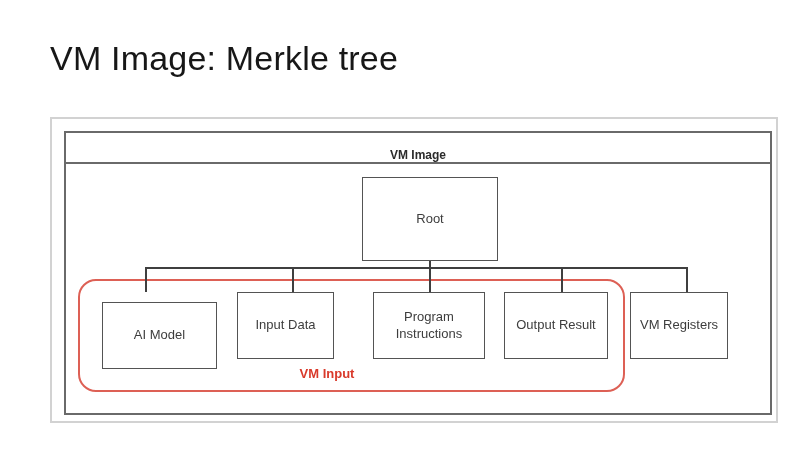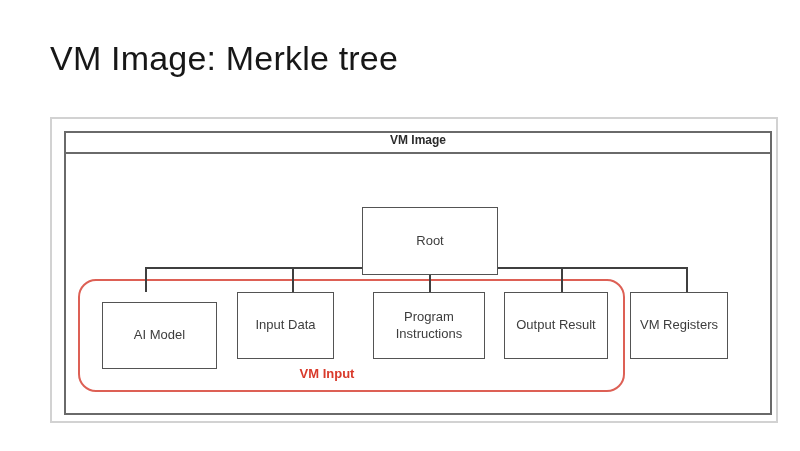--- a/index.html
+++ b/index.html
@@ -47,25 +47,25 @@
     height: 284px;
     border: 2px solid #6a6a6a;
     box-sizing: border-box;
     background: #ffffff;
   }
   .frame-titlebar {
     position: absolute;
     left: 0;
     top: 0;
     width: 100%;
-    height: 21px;
+    height: 31px;
     border-bottom: 2px solid #6a6a6a;
     box-sizing: border-box;
     display: flex;
-    align-items: flex-start;
+    align-items: flex-end;
     justify-content: center;
     font-size: 12px;
     font-weight: 700;
     color: #2b2b2b;
   }
   
   .memory-group {
     position: absolute;
     left: 78px;
     top: 279px;
@@ -109,22 +109,21 @@
     font-size: 13px;
     color: #3d3d3d;
     line-height: 1.25;
     padding: 4px;
     z-index: 3;
   }
   .root-node {
     left: 362px;
     top: 177px;
     width: 136px;
-    height: 68px;
-    margin-top: 30px;
+    height: 84px;
   }
   .leaf { top: 292px; height: 67px; }
   .leaf-0 { left: 102px;  width: 115px; margin-top: 10px; }
   .leaf-1 { left: 237px; width: 97px; }
   .leaf-2 { left: 373px; width: 112px; }
   .leaf-3 { left: 504px; width: 104px; }
   .leaf-4 { left: 630px; width: 98px; }
 </style>
 </head>
 <body>

